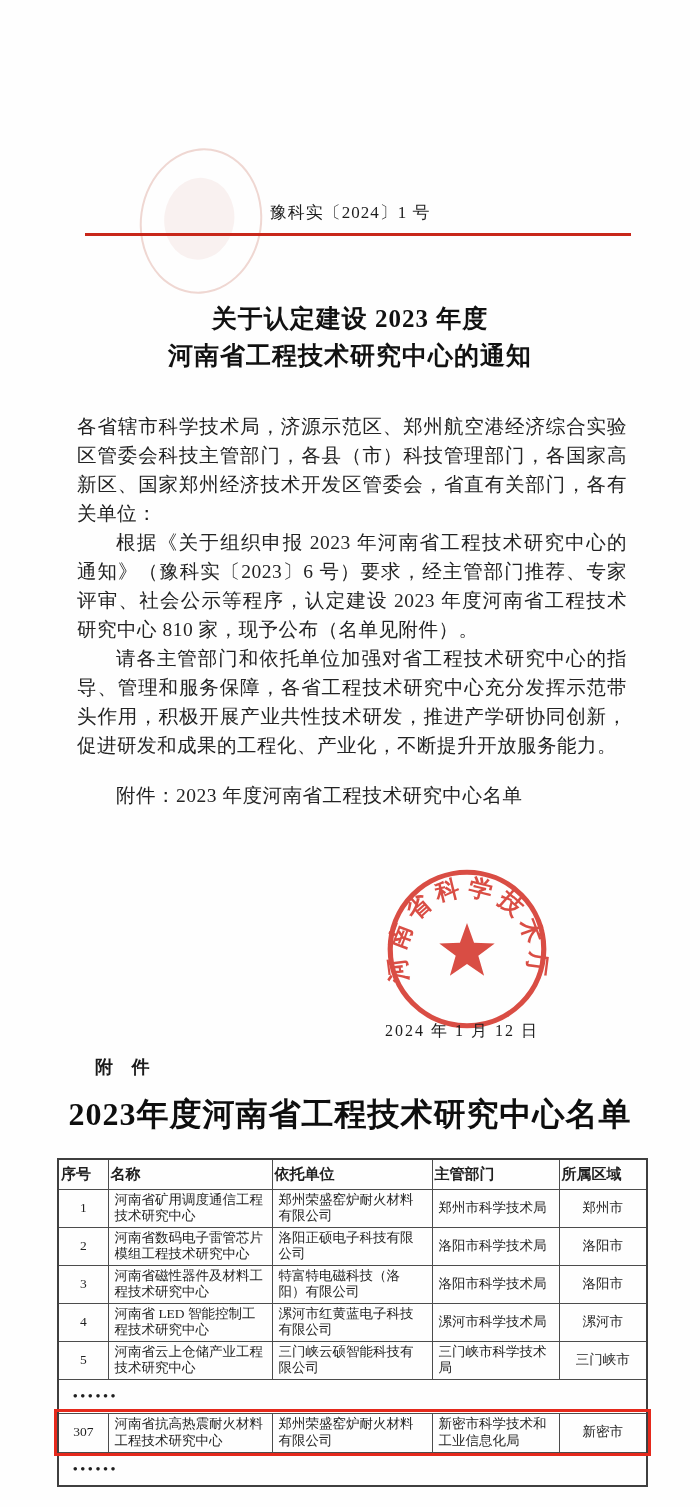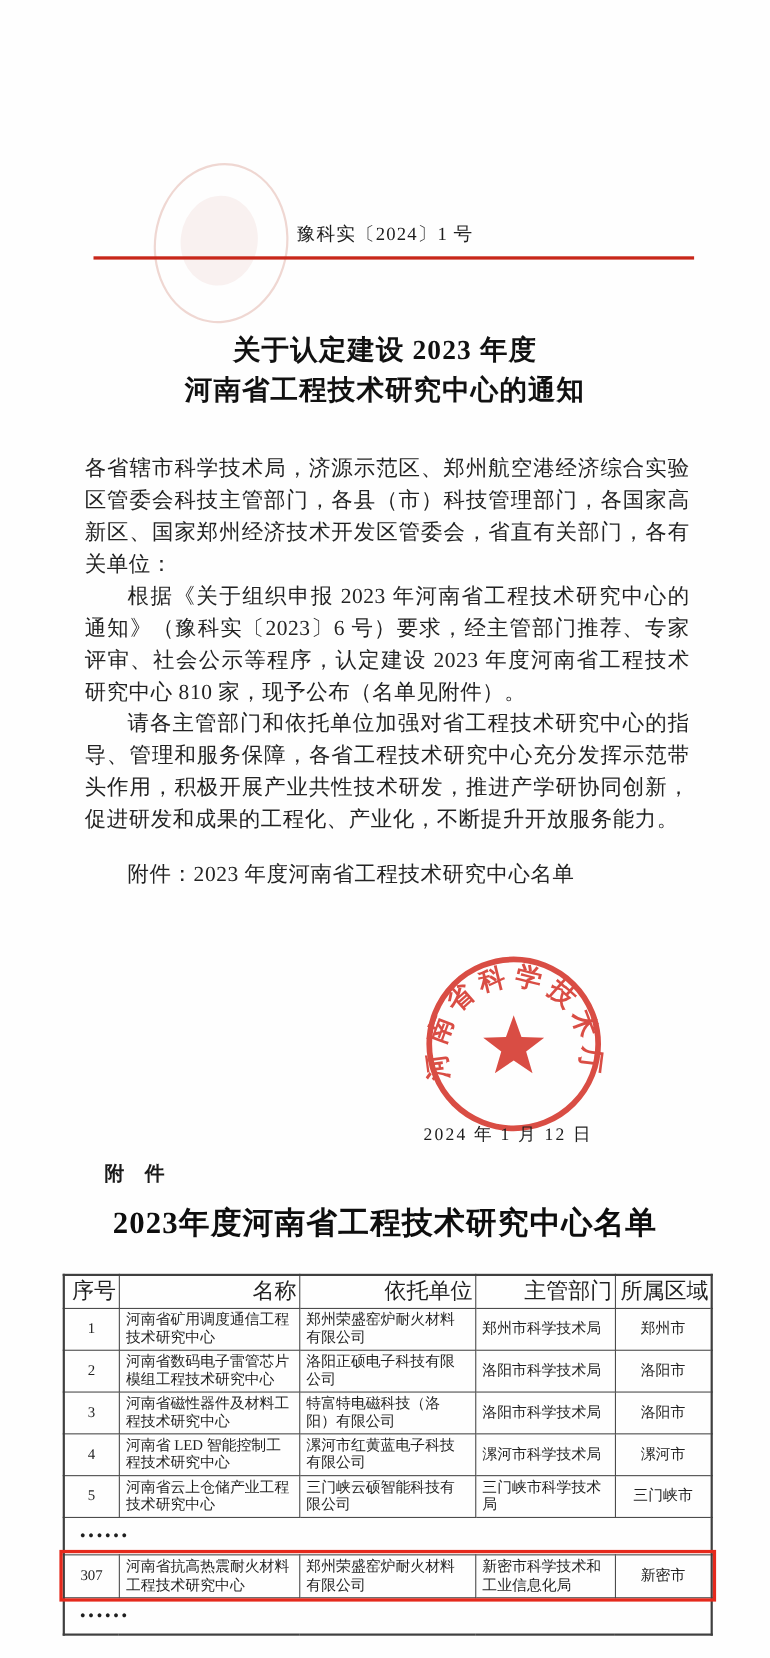--- a/index.html
+++ b/index.html
@@ -50,36 +50,36 @@
   .issue-date {
     position:absolute; top:1021px; left:385px; z-index:2;
     font-size:16px; color:#1c1c1c; letter-spacing:2px;
   }
   .attachment-label {
     position:absolute; top:1055px; left:95px;
     font-size:18px; font-weight:bold; letter-spacing:7px; color:#1a1a1a;
   }
   .table-title {
     position:absolute; top:1093px; left:0; width:100%;
-    text-align:center; font-size:28px; font-weight:bold;
+    text-align:center; font-size:32px; font-weight:bold;
     color:#0e0e0e; letter-spacing:1px;
   }
   .roster-table-wrap { position:absolute; top:1158px; left:57px; width:590px; }
   table.roster {
     width:589px; border-collapse:collapse; table-layout:fixed;
     font-size:13.5px; color:#1f1f1f;
     font-family:"Liberation Serif","DejaVu Serif",serif;
   }
   table.roster th, table.roster td {
     border:1.5px solid #4c4c4c; padding:2px 6px; line-height:16.5px;
     overflow:hidden;
   }
   table.roster { border:2px solid #3f3f3f; }
   table.roster th {
-    font-size:20px; font-weight:normal; text-align:right;
+    font-size:15px; font-weight:bold; text-align:left;
     height:30px; padding:4px 2px;
   }
   table.roster td { height:37px; }
   td.c-no, td.c-region { text-align:center; }
   td.c-name, td.c-org, td.c-dept { text-align:left; }
   tr.dots-row td {
     height:34px; font-weight:bold; font-size:13px; letter-spacing:3px;
     padding-left:14px; text-align:left; vertical-align:middle;
   }
   tr.highlight-row { outline:3px solid #e5291c; outline-offset:1px; }

